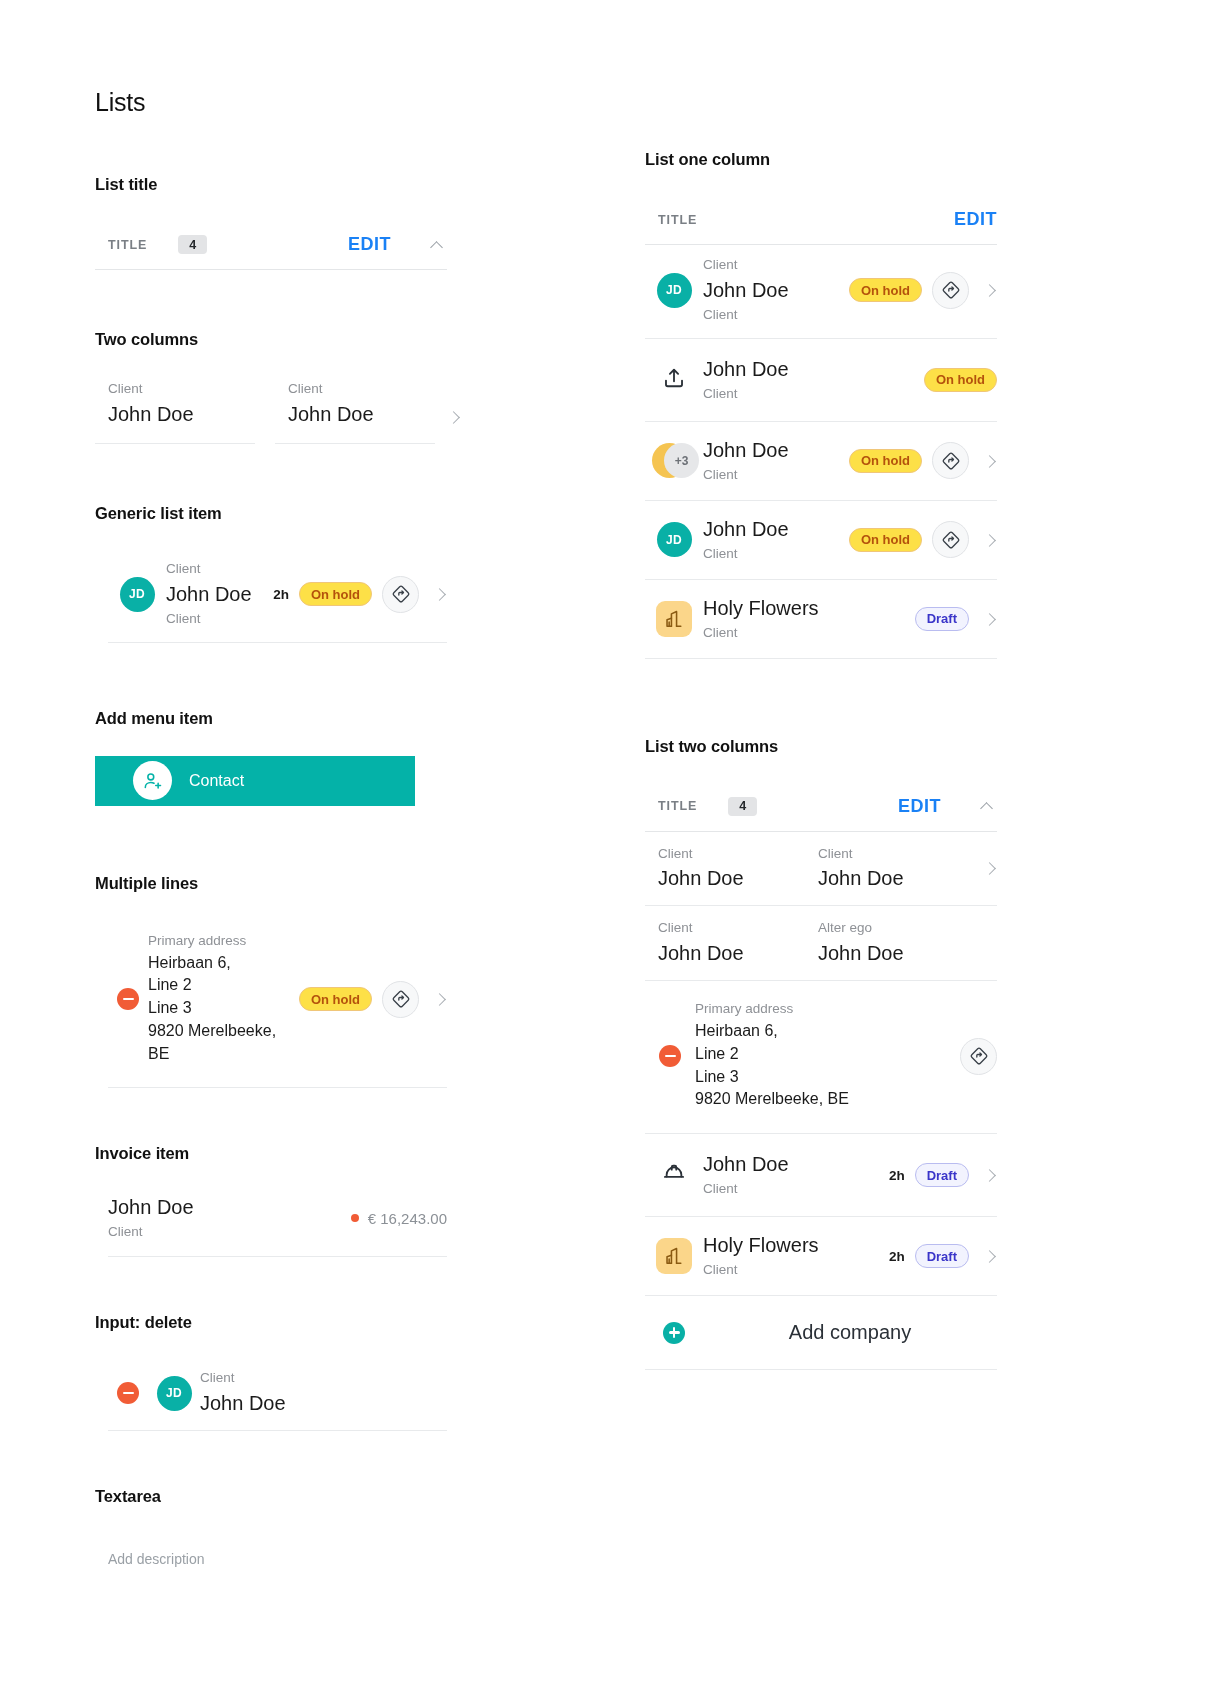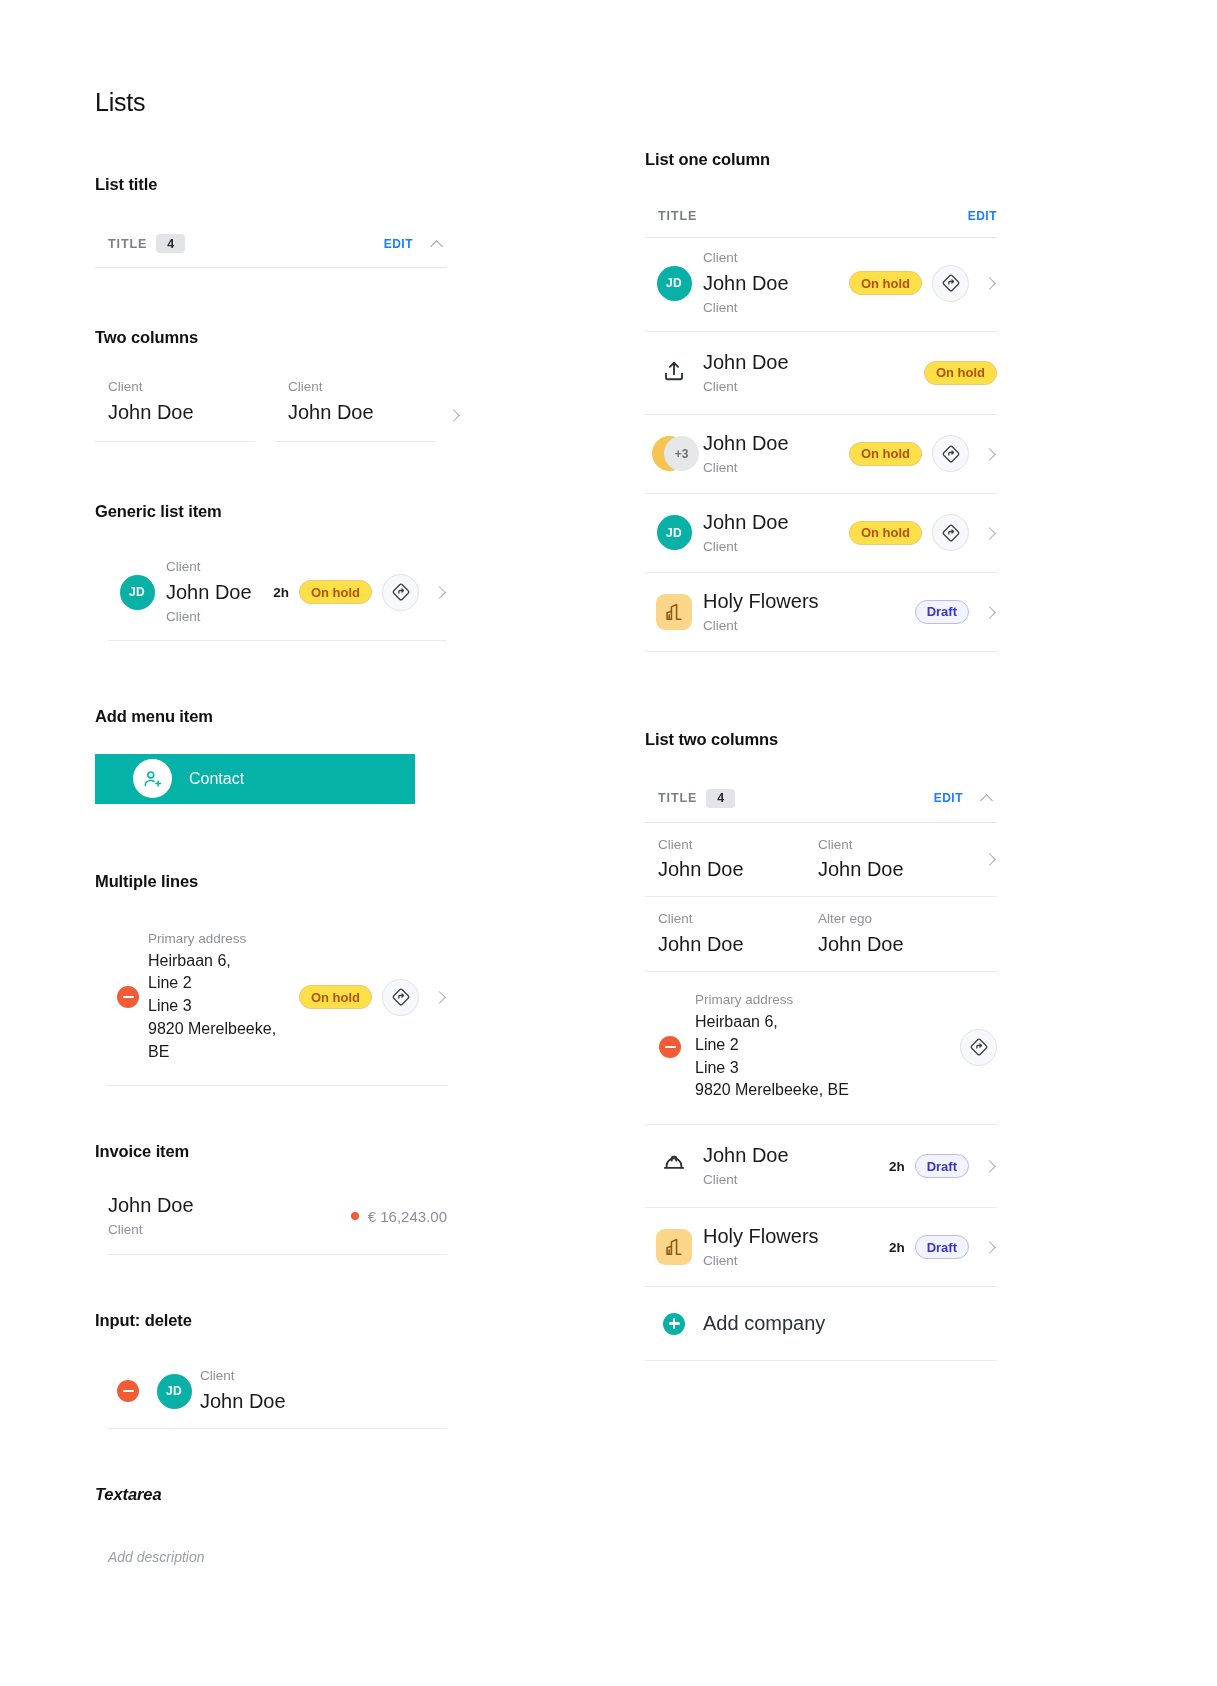--- a/index.html
+++ b/index.html
@@ -66,20 +66,21 @@
     color: #1b1b1b;
     line-height: 1.45;
   }
 
   
   .list-header {
     display: flex;
     align-items: center;
     border-bottom: 1px solid #e4e6e8;
     padding: 10px 0 14px 13px;
+    gap: 22px;
   }
   .list-header .hdr-title {
     font-size: 12.5px;
     font-weight: 700;
     letter-spacing: 0.9px;
     color: #7a7f85;
   }
   .count-badge {
     display: inline-flex;
     align-items: center;
@@ -89,21 +90,21 @@
     padding: 0 5px;
     margin-left: 9px;
     border-radius: 4px;
     background: #e3e4e6;
     color: #25282c;
     font-size: 12.5px;
     font-weight: 700;
   }
   .hdr-spacer { flex: 1 1 auto; }
   .edit-link {
-    font-size: 12px;
+    font-size: 18px;
     font-weight: 700;
     letter-spacing: 0.5px;
     color: #1a81f5;
     cursor: pointer;
   }
   .chev-up {
     width: 18px;
     height: 18px;
     margin-left: 16px;
     position: relative;
@@ -509,21 +510,21 @@
         <div class="row-lead" style="width:52px;">
           <div class="avatar">JD</div>
         </div>
         <div class="row-body">
           <div class="label-small">Client</div>
           <div class="value-main">John Doe</div>
         </div>
       </div>
     </div>
 
-    <div class="section" style="margin-top:56px;font-style:italic;">
+    <div class="section" style="margin-top:56px;">
       <div class="section-title">Textarea</div>
       <div style="margin-top:44px; padding-left:13px;">
         <span class="textarea-ph">Add description</span>
       </div>
     </div>
 
   </div>
 
   <div class="col-right">
 
@@ -743,21 +744,21 @@
           <div class="value-main">Holy Flowers</div>
           <div class="label-small">Client</div>
         </div>
         <div class="row-trail">
           <span class="time-label">2h</span>
           <span class="pill pill-draft">Draft</span>
           <span class="chev-right"></span>
         </div>
       </div>
 
-      <div class="row" style="padding:22px 0 22px 0;">
+      <div class="row" style="padding:22px 0 22px 0;text-align:center;">
         <div class="row-lead">
           <span class="plus-circle"></span>
         </div>
         <div class="row-body">
           <div class="value-main" style="color:#2b3138;">Add company</div>
         </div>
       </div>
 
     </div>
   </div>

